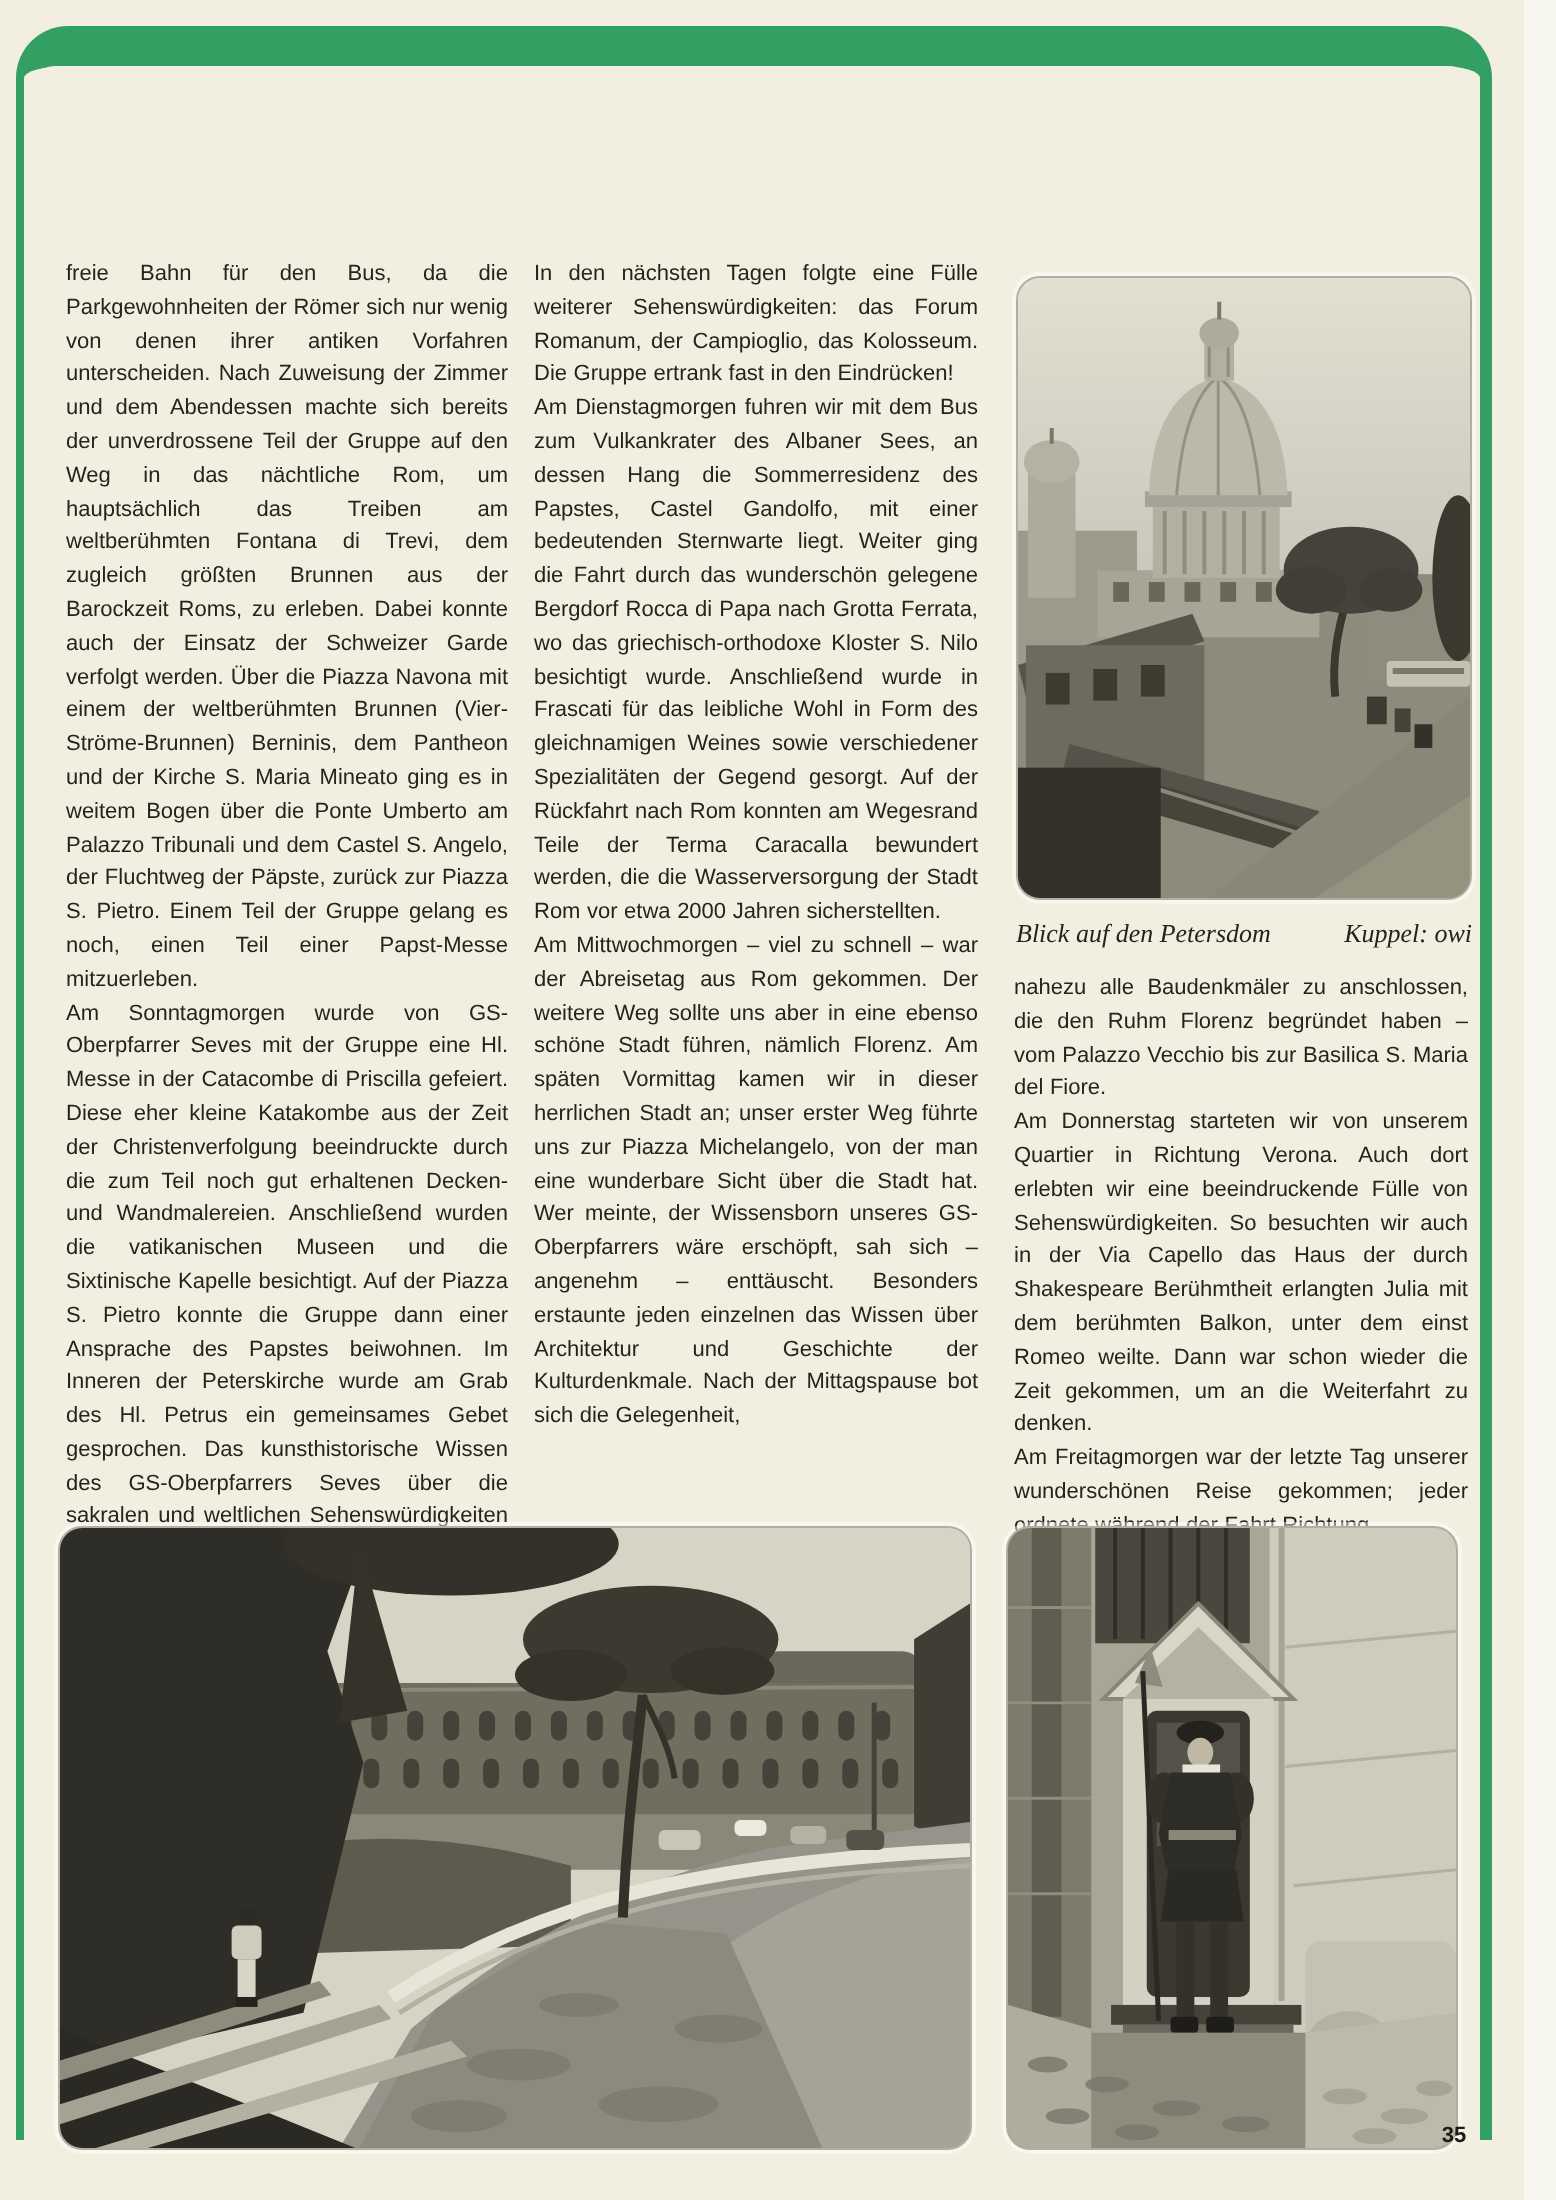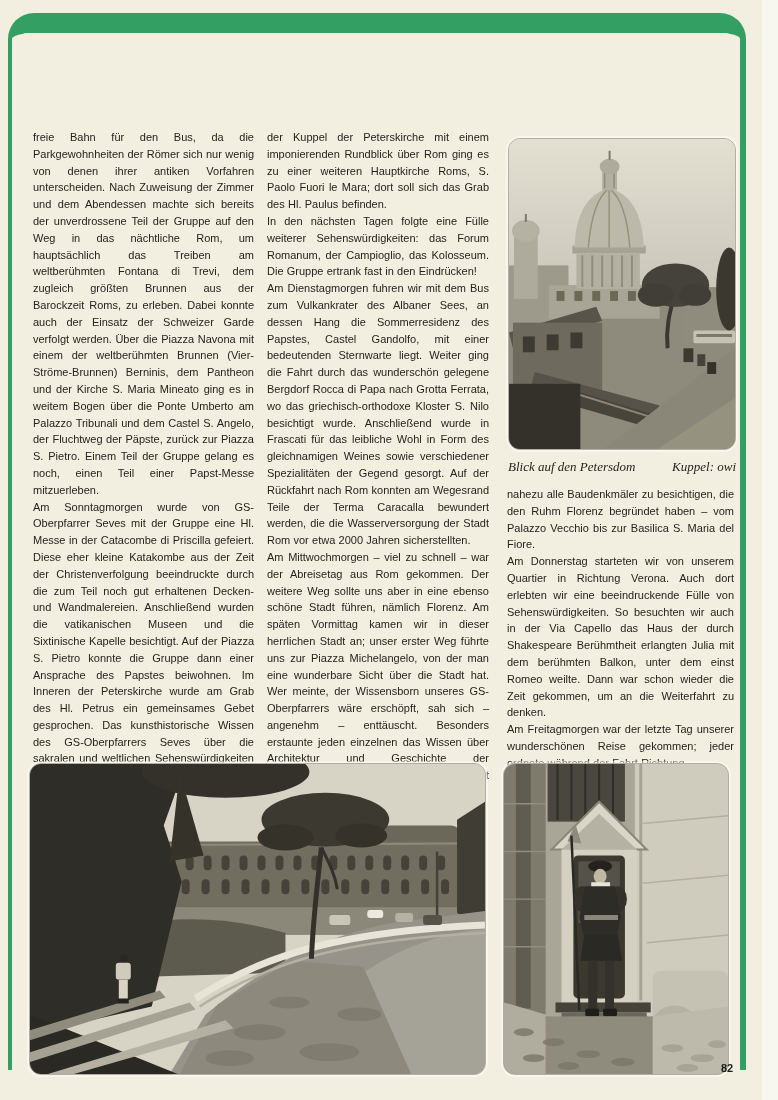--- a/index.html
+++ b/index.html
@@ -85,21 +85,20 @@
 <div class="frame">
   <div class="frame-inner"></div>
 </div>
 
 <div class="col" id="col1">
   <p>freie Bahn für den Bus, da die Parkgewohnheiten der Römer sich nur wenig von denen ihrer antiken Vorfahren unterscheiden. Nach Zuweisung der Zimmer und dem Abendessen machte sich bereits der unverdrossene Teil der Gruppe auf den Weg in das nächtliche Rom, um hauptsächlich das Treiben am weltberühmten Fontana di Trevi, dem zugleich größten Brunnen aus der Barockzeit Roms, zu erleben. Dabei konnte auch der Einsatz der Schweizer Garde verfolgt werden. Über die Piazza Navona mit einem der weltberühmten Brunnen (Vier-Ströme-Brunnen) Berninis, dem Pantheon und der Kirche S. Maria Mineato ging es in weitem Bogen über die Ponte Umberto am Palazzo Tribunali und dem Castel S. Angelo, der Fluchtweg der Päpste, zurück zur Piazza S. Pietro. Einem Teil der Gruppe gelang es noch, einen Teil einer Papst-Messe mitzuerleben.</p>
   <p>Am Sonntagmorgen wurde von GS-Oberpfarrer Seves mit der Gruppe eine Hl. Messe in der Catacombe di Priscilla gefeiert. Diese eher kleine Katakombe aus der Zeit der Christenverfolgung beeindruckte durch die zum Teil noch gut erhaltenen Decken- und Wandmalereien. Anschließend wurden die vatikanischen Museen und die Sixtinische Kapelle besichtigt. Auf der Piazza S. Pietro konnte die Gruppe dann einer Ansprache des Papstes beiwohnen. Im Inneren der Peterskirche wurde am Grab des Hl. Petrus ein gemeinsames Gebet gesprochen. Das kunsthistorische Wissen des GS-Oberpfarrers Seves über die sakralen und weltlichen Sehenswürdigkeiten beeindruckte so stark, daß sich auch deutschsprachige Besucher anderer Gruppen sich immer wieder unserer Gruppe anschlossen. Nach Besteigung</p>
 </div>
 
 <div class="col" id="col2">
-  <p>der Kuppel der Peterskirche mit einem imponierenden Rundblick über Rom ging es zu einer weiteren Hauptkirche Roms, S. Paolo Fuori le Mara; dort soll sich das Grab des Hl. Paulus befinden.</p>
   <p>In den nächsten Tagen folgte eine Fülle weiterer Sehenswürdigkeiten: das Forum Romanum, der Campioglio, das Kolosseum. Die Gruppe ertrank fast in den Eindrücken!</p>
   <p>Am Dienstagmorgen fuhren wir mit dem Bus zum Vulkankrater des Albaner Sees, an dessen Hang die Sommerresidenz des Papstes, Castel Gandolfo, mit einer bedeutenden Sternwarte liegt. Weiter ging die Fahrt durch das wunderschön gelegene Bergdorf Rocca di Papa nach Grotta Ferrata, wo das griechisch-orthodoxe Kloster S. Nilo besichtigt wurde. Anschließend wurde in Frascati für das leibliche Wohl in Form des gleichnamigen Weines sowie verschiedener Spezialitäten der Gegend gesorgt. Auf der Rückfahrt nach Rom konnten am Wegesrand Teile der Terma Caracalla bewundert werden, die die Wasserversorgung der Stadt Rom vor etwa 2000 Jahren sicherstellten.</p>
   <p>Am Mittwochmorgen – viel zu schnell – war der Abreisetag aus Rom gekommen. Der weitere Weg sollte uns aber in eine ebenso schöne Stadt führen, nämlich Florenz. Am späten Vormittag kamen wir in dieser herrlichen Stadt an; unser erster Weg führte uns zur Piazza Michelangelo, von der man eine wunderbare Sicht über die Stadt hat. Wer meinte, der Wissensborn unseres GS-Oberpfarrers wäre erschöpft, sah sich – angenehm – enttäuscht. Besonders erstaunte jeden einzelnen das Wissen über Architektur und Geschichte der Kulturdenkmale. Nach der Mittagspause bot sich die Gelegenheit,</p>
 </div>
 
 <figure class="photo" id="photo-petersdom">
   <svg viewBox="0 0 228 314" preserveAspectRatio="none">
     <defs>
       <linearGradient id="sky1" x1="0" y1="0" x2="0" y2="1">
         <stop offset="0" stop-color="#e3e0d2"></stop>
@@ -170,21 +169,21 @@
     <ellipse cx="222" cy="152" rx="13" ry="42" fill="#3a382f"></ellipse>
   </svg>
 </figure>
 
 <div class="caption-row">
   <span>Blick auf den Petersdom</span>
   <span>Kuppel: owi</span>
 </div>
 
 <div class="col" id="col3">
-  <p>nahezu alle Baudenkmäler zu besichtigen, die den Ruhm Florenz begründet haben – vom Palazzo Vecchio bis zur Basilica S. Maria del Fiore.</p>
+  <p>nahezu alle Baudenkmäler zu anschlossen, die den Ruhm Florenz begründet haben – vom Palazzo Vecchio bis zur Basilica S. Maria del Fiore.</p>
   <p>Am Donnerstag starteten wir von unserem Quartier in Richtung Verona. Auch dort erlebten wir eine beeindruckende Fülle von Sehenswürdigkeiten. So besuchten wir auch in der Via Capello das Haus der durch Shakespeare Berühmtheit erlangten Julia mit dem berühmten Balkon, unter dem einst Romeo weilte. Dann war schon wieder die Zeit gekommen, um an die Weiterfahrt zu denken.</p>
   <p>Am Freitagmorgen war der letzte Tag unserer wunderschönen Reise gekommen; jeder ordnete während der Fahrt Richtung</p>
 </div>
 
 <div class="caption" id="caption-kolosseum">Das Kolosseum, im Vordergrund eine schöne Pinie</div>
 <div class="caption" id="caption-gardist">Catacombe Gardist vor dem Vatikan</div>
 
 <figure class="photo" id="photo-kolosseum">
   <svg viewBox="0 0 456 312" preserveAspectRatio="none">
     <rect width="456" height="312" fill="#d7d4c6"></rect>
@@ -347,13 +346,13 @@
     </g>
     <g fill="#a5a193" opacity="0.9">
       <ellipse cx="170" cy="286" rx="11" ry="4"></ellipse>
         <ellipse cx="200" cy="296" rx="12" ry="4"></ellipse>
       <ellipse cx="185" cy="306" rx="11" ry="4"></ellipse>
         <ellipse cx="215" cy="282" rx="9" ry="4"></ellipse>
     </g>
   </svg>
 </figure>
 
-<div id="page-number">82</div>
+<div id="page-number">35</div>
 
 </body></html>

